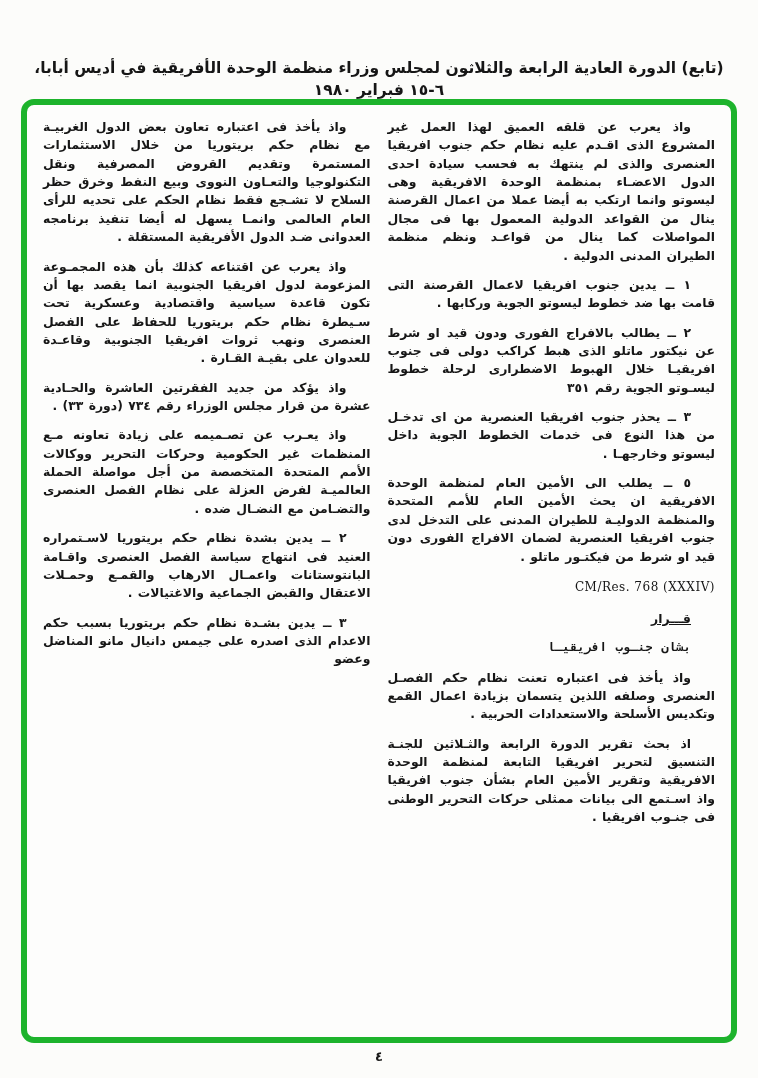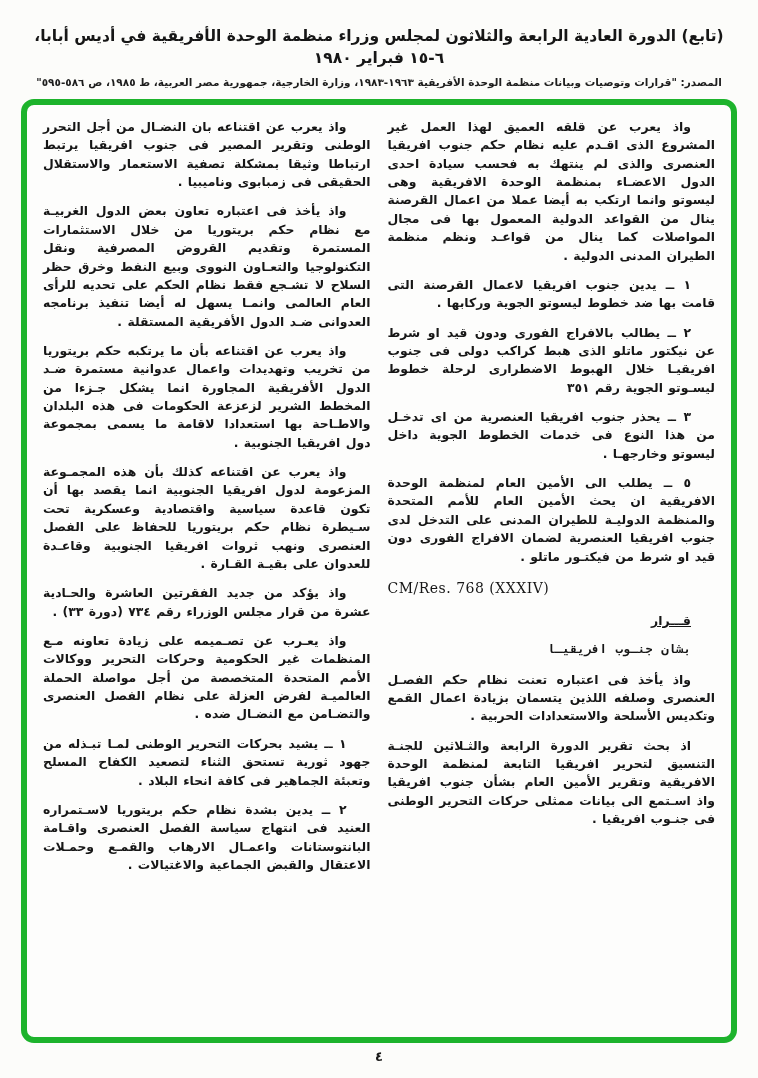--- a/index.html
+++ b/index.html
@@ -11,20 +11,21 @@
     color:#161616;
     overflow:hidden;
   }
   .doc-header {
     position:absolute; top:26px; left:20px; right:20px;
     text-align:center; direction:rtl;
   }
   .doc-title {
     font-size:15.5px; font-weight:700; line-height:1.4;
     letter-spacing:0.2px;
+    margin-top:32px;
   }
   .doc-source {
     margin-top:7px;
     font-size:10.5px; font-weight:700; color:#1d1d1d;
   }
   .content-frame {
     position:absolute; top:99px; left:21px;
     width:716px; height:944px;
     border:6px solid #1db32c;
     border-radius:13px;
@@ -43,23 +44,23 @@
     direction:rtl;
     text-align:justify;
     text-indent:24px;
     font-size:12.4px;
     font-weight:700;
     line-height:1.48;
     margin-bottom:11px;
     word-spacing:1px;
   }
   .res-ref {
-    direction:ltr; text-align:left;
+    direction:ltr; text-align:right;
     font-family:"DejaVu Serif", serif;
-    font-size:14px; font-weight:400;
+    font-size:12px; font-weight:400;
     margin:14px 0 16px 0;
     letter-spacing:0.5px;
   }
   .res-heading {
     text-align:center; font-size:14px; font-weight:700;
     margin:0 0 16px 0; text-indent:0;text-decoration:underline;
   }
   .res-subject {
     text-align:center; font-size:13.5px; font-weight:700;
     margin:0 0 16px 0; text-indent:0;font-family:Liberation Mono, monospace;
@@ -90,26 +91,24 @@
 
       <div class="res-ref">CM/Res. 768 (XXXIV)</div>
       <p class="res-heading">قـــرار</p>
       <p class="res-subject">بشان جنـوب افريقيـا</p>
 
       <p>واذ يأخذ فى اعتباره تعنت نظام حكم الفصـل العنصرى وصلفه اللذين يتسمان بزيادة اعمال القمع وتكديس الأسلحة والاستعدادات الحربية .</p>
       <p>اذ بحث تقرير الدورة الرابعة والثـلاثين للجنـة التنسيق لتحرير افريقيا التابعة لمنظمة الوحدة الافريقية وتقرير الأمين العام بشأن جنوب افريقيا واذ اسـتمع الى بيانات ممثلى حركات التحرير الوطنى فى جنـوب افريقيا .</p>
     </div>
 
     <div class="col">
-      <p>واذ يعرب عن اقتناعه بان النضـال من أجل التحرر الوطنى وتقرير المصير فى جنوب افريقيا يرتبط ارتباطا وثيقا بمشكلة تصفية الاستعمار والاستقلال الحقيقى فى زمبابوى وناميبيا .</p>
       <p>واذ يأخذ فى اعتباره تعاون بعض الدول الغربيـة مع نظام حكم بريتوريا من خلال الاستثمارات المستمرة وتقديم القروض المصرفية ونقل التكنولوجيا والتعـاون النووى وبيع النفط وخرق حظر السلاح لا تشـجع فقط نظام الحكم على تحديه للرأى العام العالمى وانمـا يسهل له أيضا تنفيذ برنامجه العدوانى ضـد الدول الأفريقية المستقلة .</p>
-      <p>واذ يعرب عن اقتناعه بأن ما يرتكبه حكم بريتوريا من تخريب وتهديدات واعمال عدوانية مستمرة ضـد الدول الأفريقية المجاورة انما يشكل جـزءا من المخطط الشرير لزعزعة الحكومات فى هذه البلدان والاطـاحة بها استعدادا لاقامة ما يسمى بمجموعة دول افريقيا الجنوبية .</p>
       <p>واذ يعرب عن اقتناعه كذلك بأن هذه المجمـوعة المزعومة لدول افريقيا الجنوبية انما يقصد بها أن تكون قاعدة سياسية واقتصادية وعسكرية تحت سـيطرة نظام حكم بريتوريا للحفاظ على الفصل العنصرى ونهب ثروات افريقيا الجنوبية وقاعـدة للعدوان على بقيـة القـارة .</p>
       <p>واذ يؤكد من جديد الفقرتين العاشرة والحـادية عشرة من قرار مجلس الوزراء رقم ٧٣٤ (دورة ٣٣) .</p>
       <p>واذ يعـرب عن تصـميمه على زيادة تعاونه مـع المنظمات غير الحكومية وحركات التحرير ووكالات الأمم المتحدة المتخصصة من أجل مواصلة الحملة العالميـة لفرض العزلة على نظام الفصل العنصرى والتضـامن مع النضـال ضده .</p>
-      <p>١ ــ يشيد بحركات التحرير الوطنى لمـا تبـذله من جهود ثورية تستحق الثناء لتصعيد الكفاح المسلح وتعبئة الجماهير فى كافة انحاء البلاد .</p>
       <p>٢ ــ يدين بشدة نظام حكم بريتوريا لاسـتمراره العنيد فى انتهاج سياسة الفصل العنصرى واقـامة البانتوستانات واعمـال الارهاب والقمـع وحمـلات الاعتقال والقبض الجماعية والاغتيالات .</p>
+      <p>٣ ــ يدين بشـدة نظام حكم بريتوريا بسبب حكم الاعدام الذى اصدره على جيمس دانيال مانو المناضل وعضو</p>
     </div>
 
   </div>
 </div>
 
 <div class="page-footer">٤</div>
 
 </body></html>

